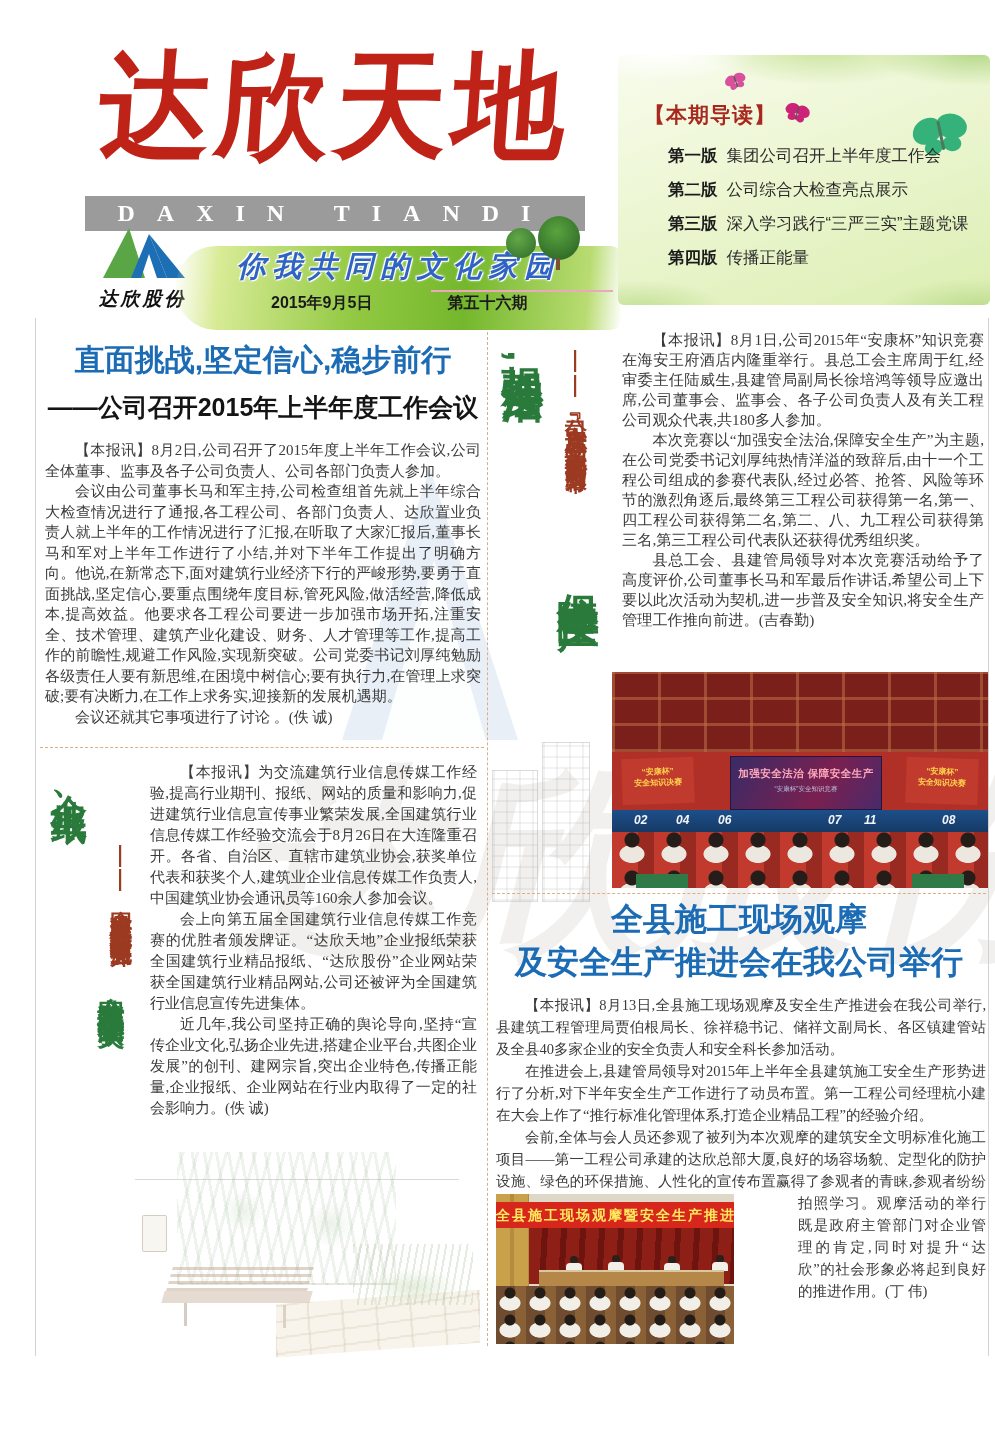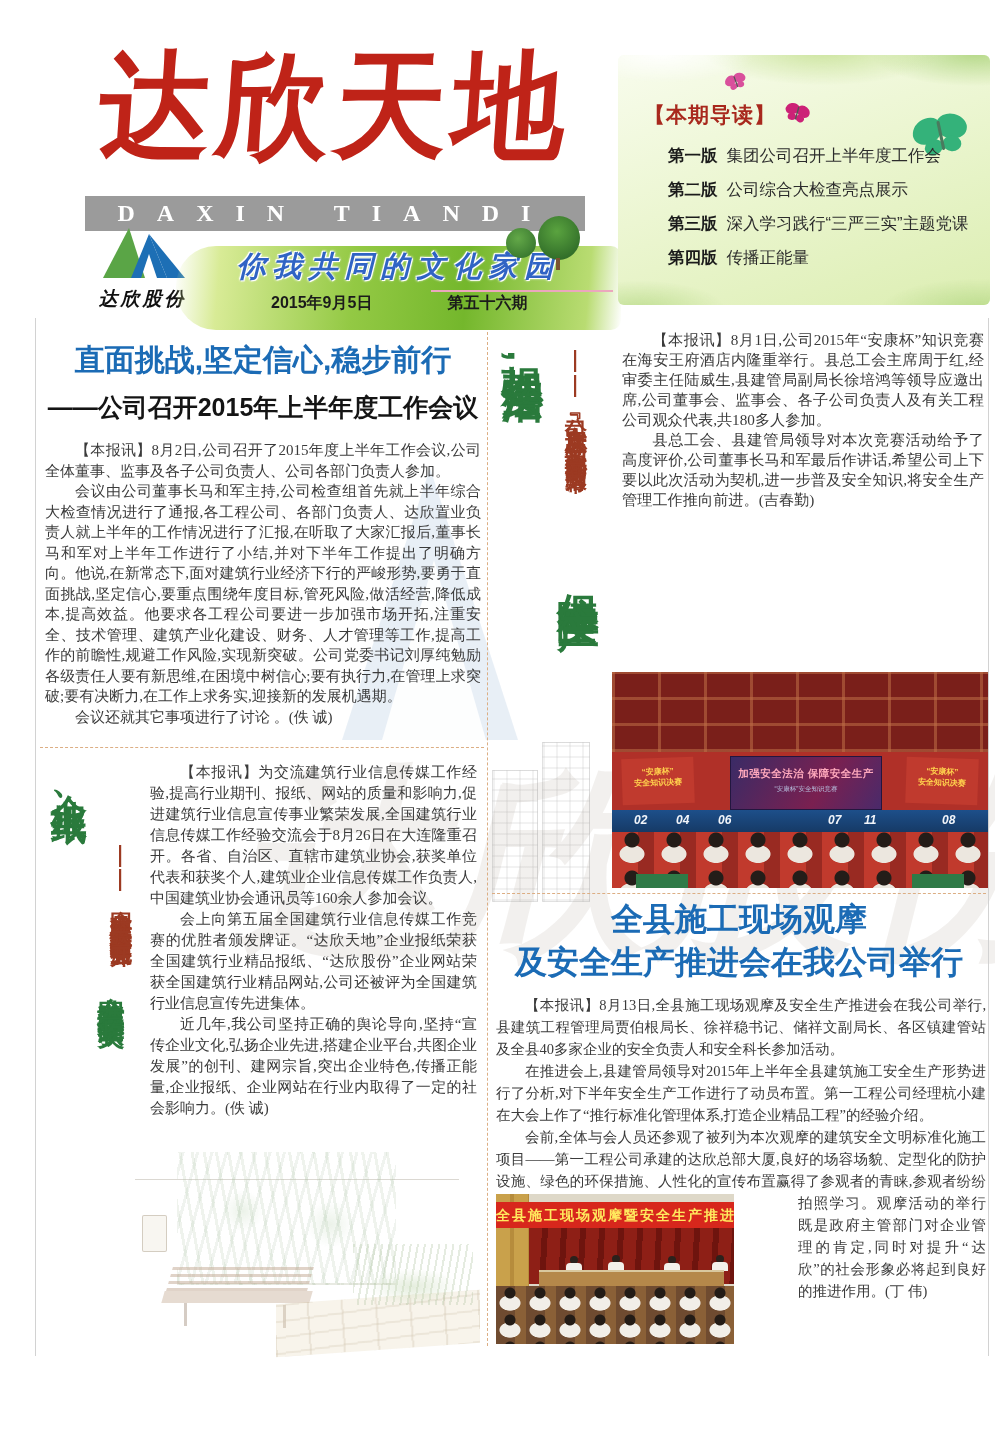--- a/index.html
+++ b/index.html
@@ -241,20 +241,21 @@
   </section>
 
   <div class="abs vh vh-green-mid">
     <div class="seg1">加强安全法治,</div>
     <div class="seg2">保障安全生产</div>
   </div>
   <div class="abs vh vh-red-mid">——公司『安康杯』安全知识竞赛活动圆满落幕</div>
 
   <section class="abs a2 a-body">
     <p>【本报讯】8月1日,公司2015年“安康杯”知识竞赛在海安王府酒店内隆重举行。县总工会主席周于红,经审委主任陆威生,县建管局副局长徐培鸿等领导应邀出席,公司董事会、监事会、各子公司负责人及有关工程公司观众代表,共180多人参加。</p>
+    <p>本次竞赛以“加强安全法治,保障安全生产”为主题,在公司党委书记刘厚纯热情洋溢的致辞后,由十一个工程公司组成的参赛代表队,经过必答、抢答、风险等环节的激烈角逐后,最终第三工程公司获得第一名,第一、四工程公司获得第二名,第二、八、九工程公司获得第三名,第三工程公司代表队还获得优秀组织奖。</p>
     <p>县总工会、县建管局领导对本次竞赛活动给予了高度评价,公司董事长马和军最后作讲话,希望公司上下要以此次活动为契机,进一步普及安全知识,将安全生产管理工作推向前进。(吉春勤)</p>
   </section>
 
   <div class="abs photo1">
     <div class="p1-ceiling"></div>
     <div class="p1-wall"></div>
     <div class="p1-screen">
       <div class="p1-screen-t1">加强安全法治 保障安全生产</div>
       <div class="p1-screen-t2">“安康杯”安全知识竞赛</div>
     </div>

